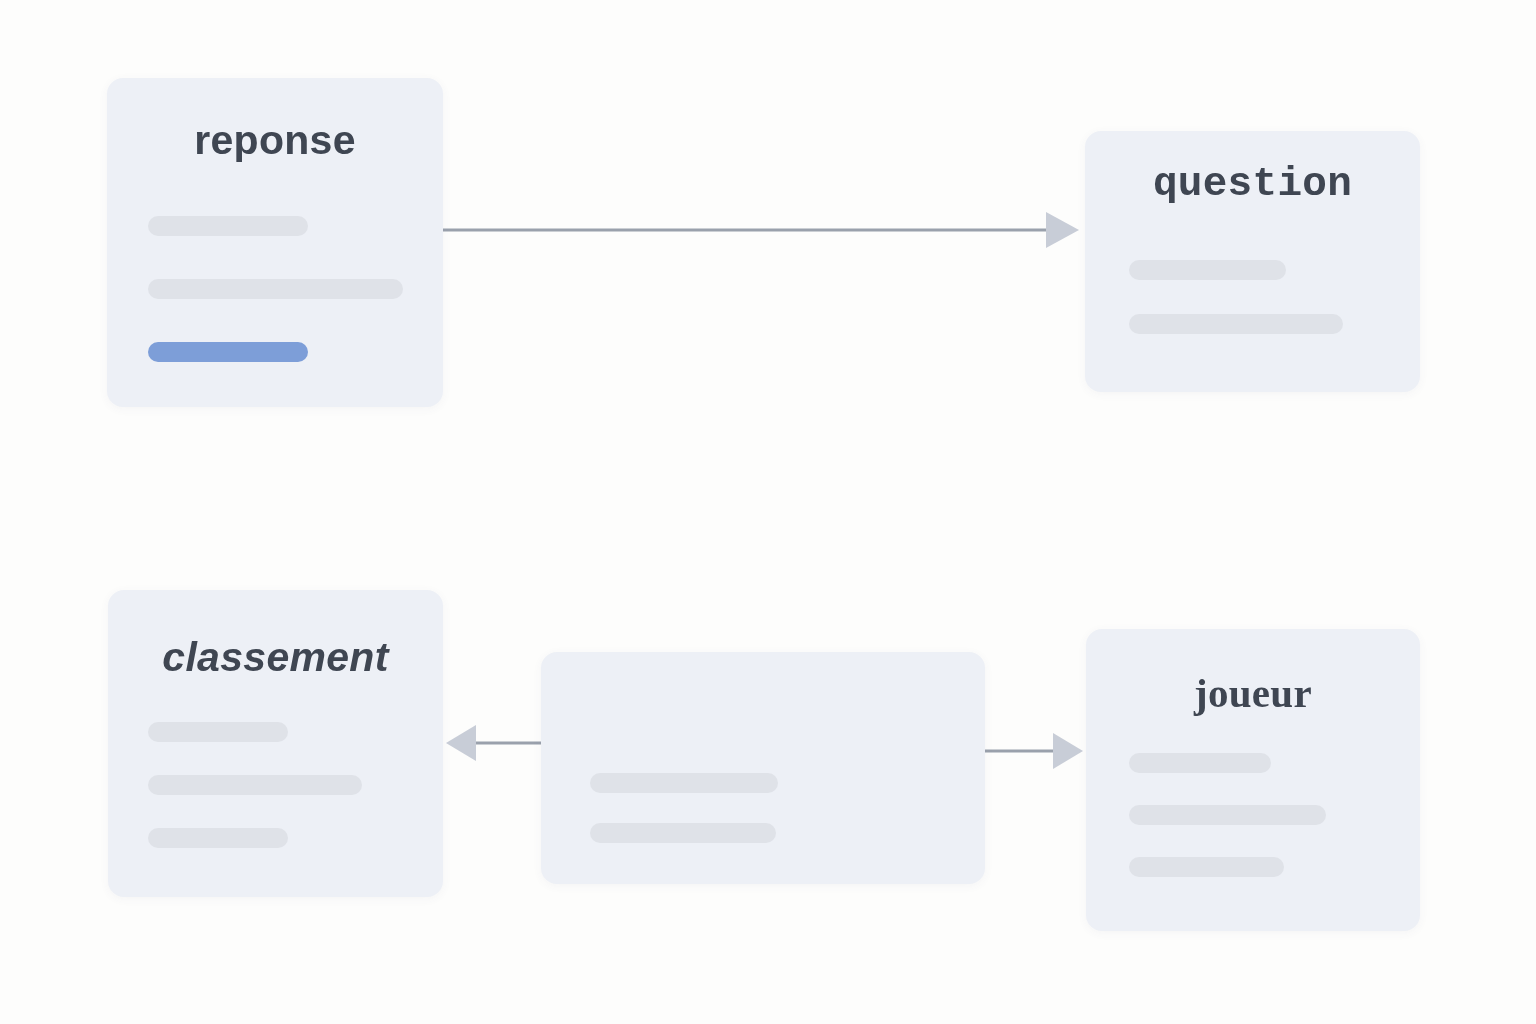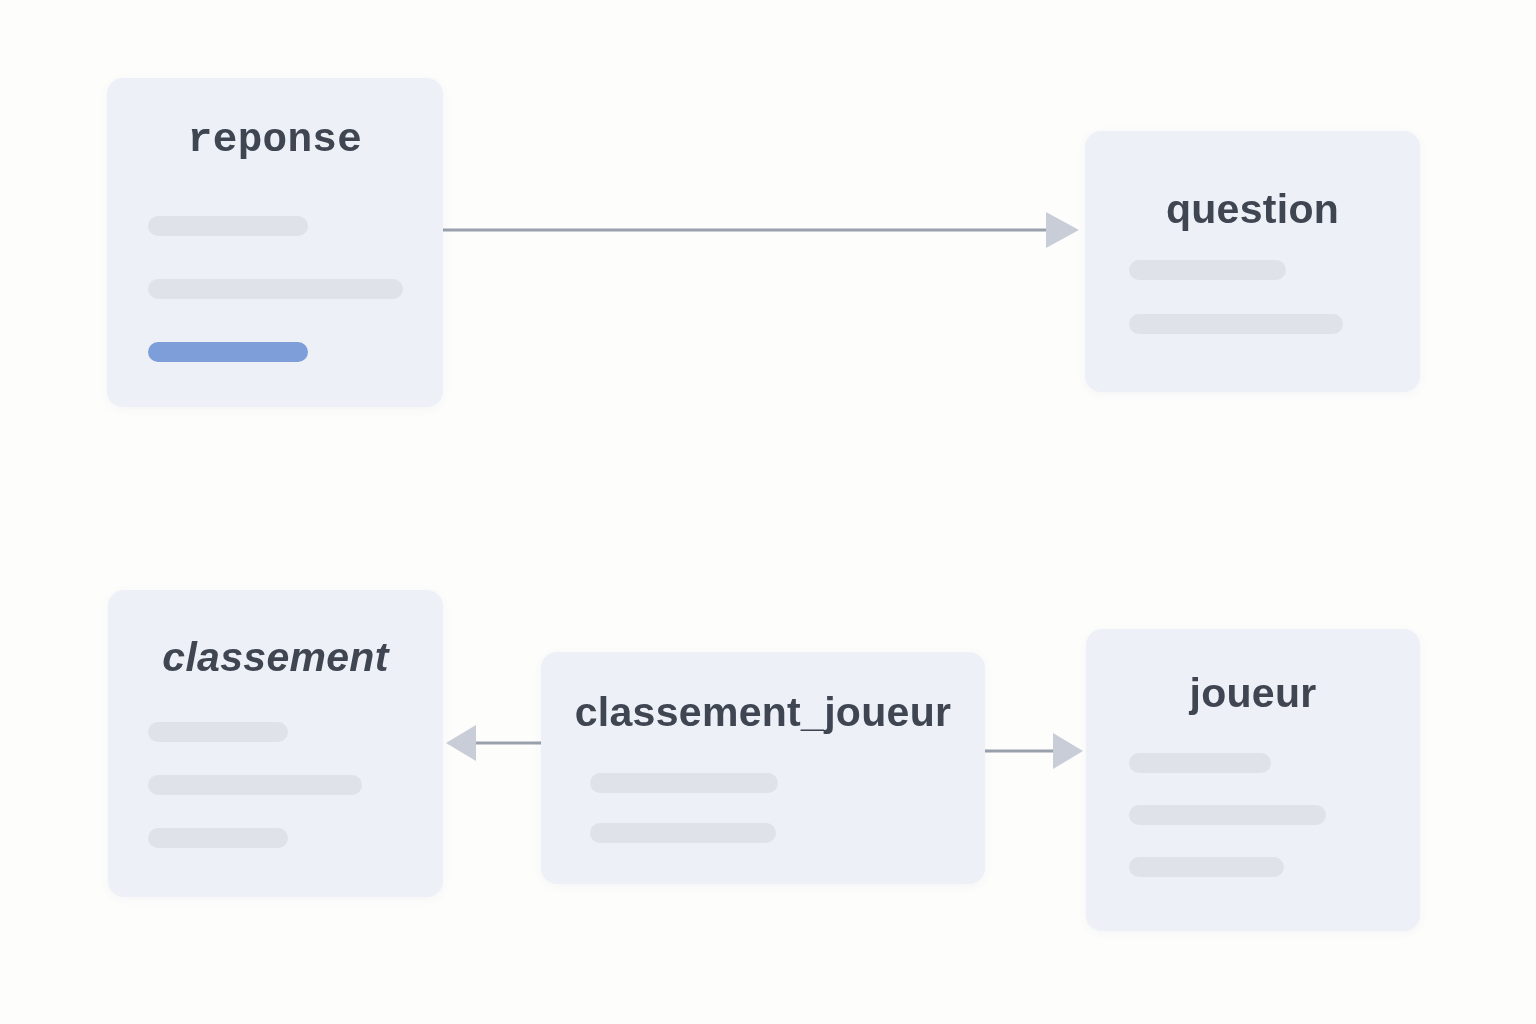--- a/index.html
+++ b/index.html
@@ -61,37 +61,37 @@
     height: 20px;
     border-radius: 10px;
     background: var(--bar);
   }
   .bar.accent {
     background: var(--accent-bar);
   }
 
   
   #node-reponse            { left: 107px;  top: 78px;  width: 336px; height: 329px; }
-  #node-reponse .title     { top: 42px; font-family: Liberation Mono, monospace; }
+  #node-reponse .title     { top: 42px; }
   #node-reponse .fields    { top: 138px; left: 41px; gap: 43px; }
 
   #node-question           { left: 1085px; top: 131px; width: 335px; height: 261px; }
-  #node-question .title    { top: 58px; }
+  #node-question .title    { top: 33px; font-family: Liberation Mono, monospace; }
   #node-question .fields   { top: 129px; left: 44px; gap: 34px; }
 
   #node-classement         { left: 108px;  top: 590px; width: 335px; height: 307px; font-style: italic; }
   #node-classement .title  { top: 47px; }
   #node-classement .fields { top: 132px; left: 40px; gap: 33px; }
 
   #node-classement_joueur         { left: 541px; top: 652px; width: 444px; height: 232px; }
   #node-classement_joueur .title  { top: 40px; }
   #node-classement_joueur .fields { top: 121px; left: 49px; gap: 30px; }
 
   #node-joueur             { left: 1086px; top: 629px; width: 334px; height: 302px; }
-  #node-joueur .title      { top: 44px; }
+  #node-joueur .title      { top: 44px; font-family: Liberation Serif, serif; }
   #node-joueur .fields     { top: 124px; left: 43px; gap: 32px; }
 </style>
 </head>
 <body>
 
 <div class="canvas">
 
   <svg class="edges" viewBox="0 0 1536 1024">
     <g>
       <line x1="443" y1="230" x2="1056" y2="230"></line>
@@ -127,21 +127,20 @@
   <div class="node" id="node-classement">
     <div class="title">classement</div>
     <div class="fields">
         <div class="bar" style="width: 140px;"></div>
         <div class="bar" style="width: 214px;"></div>
         <div class="bar" style="width: 140px;"></div>
       </div>
   </div>
 
   <div class="node" id="node-classement_joueur">
-    <div class="title">classement_joueur</div>
     <div class="fields">
         <div class="bar" style="width: 188px;"></div>
         <div class="bar" style="width: 186px;"></div>
       </div>
   </div>
 
   <div class="node" id="node-joueur">
     <div class="title">joueur</div>
     <div class="fields">
         <div class="bar" style="width: 142px;"></div>

